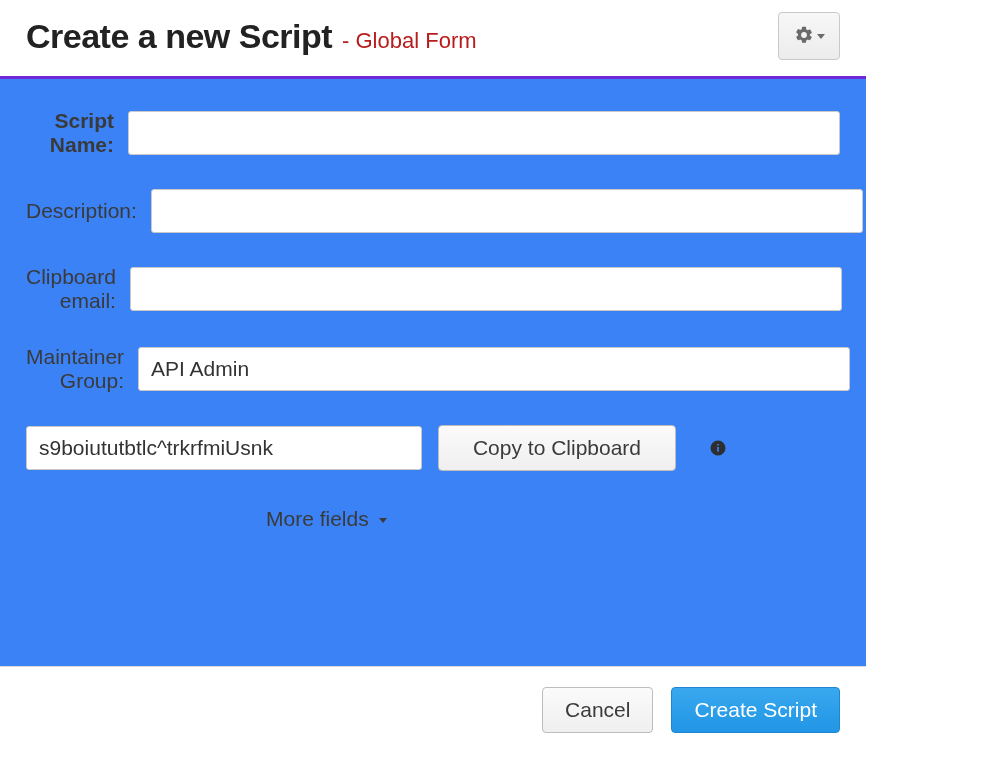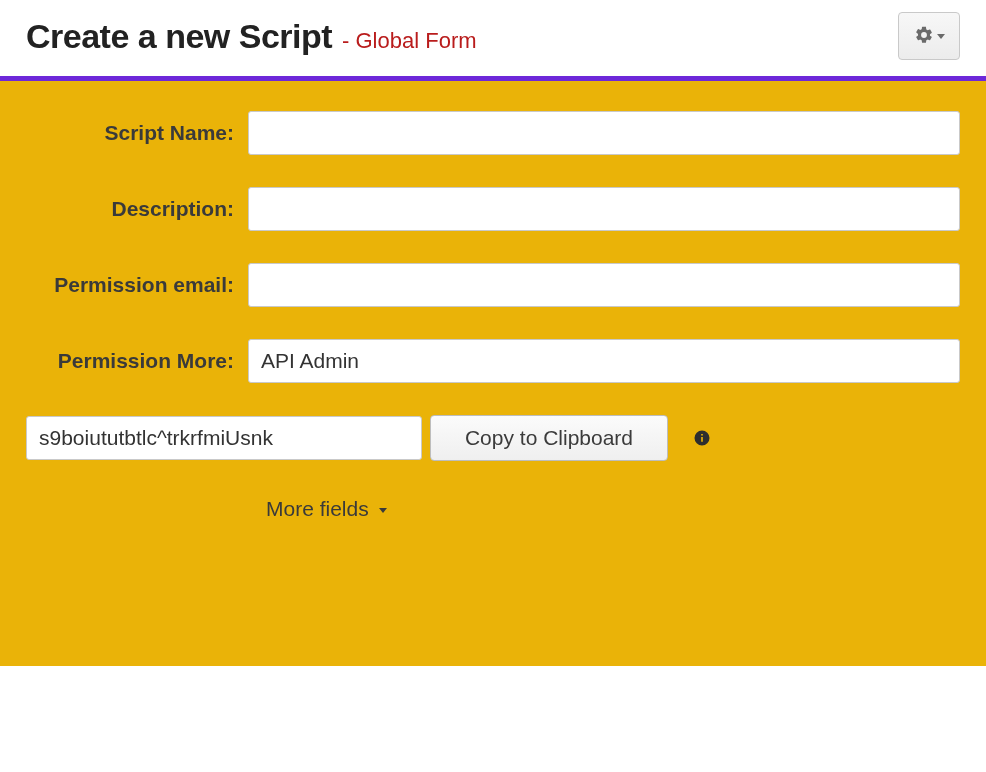--- a/index.html
+++ b/index.html
@@ -5,21 +5,21 @@
   * { box-sizing: border-box; }
   html, body {
     margin: 0; padding: 0;
     font-family: "Helvetica Neue", Helvetica, Arial, sans-serif;
     font-size: 15px;
     color: #333;
     background: #fff;
     width: 986px;
   }
   .page {
-    width: 986px;
+    width: 866px;
   }
   .header {
     display: flex;
     align-items: center;
     justify-content: space-between;
     padding: 12px 26px 16px 26px;
     background: #fff;
   }
   .header-title-wrap {
     display: flex;
@@ -51,58 +51,57 @@
   }
   .gear-btn svg { fill: #6a6a6a; }
   .caret-down {
     width: 0; height: 0;
     border-left: 4px solid transparent;
     border-right: 4px solid transparent;
     border-top: 5px solid #6a6a6a;
   }
 
   .form-area {
-    background: #eab308;
-    border-top: 5px solid #6d28d9;
+    background: #3b82f6;
+    border-top: 3px solid #6d28d9;
     padding: 30px 26px 10px 26px;
     min-height: 590px;
   }
   .form-row {
     display: flex;
     align-items: center;
     margin-bottom: 32px;
   }
   .form-label {
     width: 226px;
     text-align: right;
     font-size: 21px;
     color: #3a3a3a;
     padding-right: 14px;
-    font-weight: bold;
   }
   .form-label.bold { font-weight: 700; }
   .form-control {
     flex: 0 0 712px;
     max-width: 712px;
   }
   .text-input {
     width: 100%;
     height: 44px;
     padding: 20px 12px;
     font-size: 21px;
     color: #333;
     background: #fff;
     border: 1px solid #c9c9c9;
     border-radius: 3px;
     outline: none;
   }
   .appkey-row .form-control {
     display: flex;
     align-items: center;
-    gap: 8px;
+    gap: 16px;
   }
   .appkey-input {
     flex: 0 0 396px;
     width: 396px;
   }
   .btn {
     height: 46px;
     padding: 12px 22px;
     font-size: 21px;
     border-radius: 4px;
@@ -187,28 +186,28 @@
     </div>
 
     <div class="form-row">
       <div class="form-label">Description:</div>
       <div class="form-control">
         <input class="text-input" type="text" value="" style="">
       </div>
     </div>
 
     <div class="form-row">
-      <div class="form-label">Permission email:</div>
+      <div class="form-label">Clipboard email:</div>
       <div class="form-control">
         <input class="text-input" type="text" value="" style="">
       </div>
     </div>
 
     <div class="form-row">
-      <div class="form-label">Permission More:</div>
+      <div class="form-label">Maintainer Group:</div>
       <div class="form-control">
         <input class="text-input" type="text" value="API Admin" style="">
       </div>
     </div>
 
     <div class="form-row appkey-row">
       <div class="form-control">
         <input class="text-input appkey-input" type="text" value="s9boiututbtlc^trkrfmiUsnk" style="">
         <button class="btn copy-btn">Copy to Clipboard</button>
         <span class="info-icon">
@@ -221,14 +220,18 @@
 
     <div class="more-fields-row">
       <button class="more-fields">
         <span>More fields</span>
         <span class="caret-down"></span>
       </button>
     </div>
 
   </div>
 
+  <div class="footer">
+    <button class="btn">Cancel</button>
+    <button class="btn btn-primary">Create Script</button>
+  </div>
 
 </div>
 
 </body></html>

